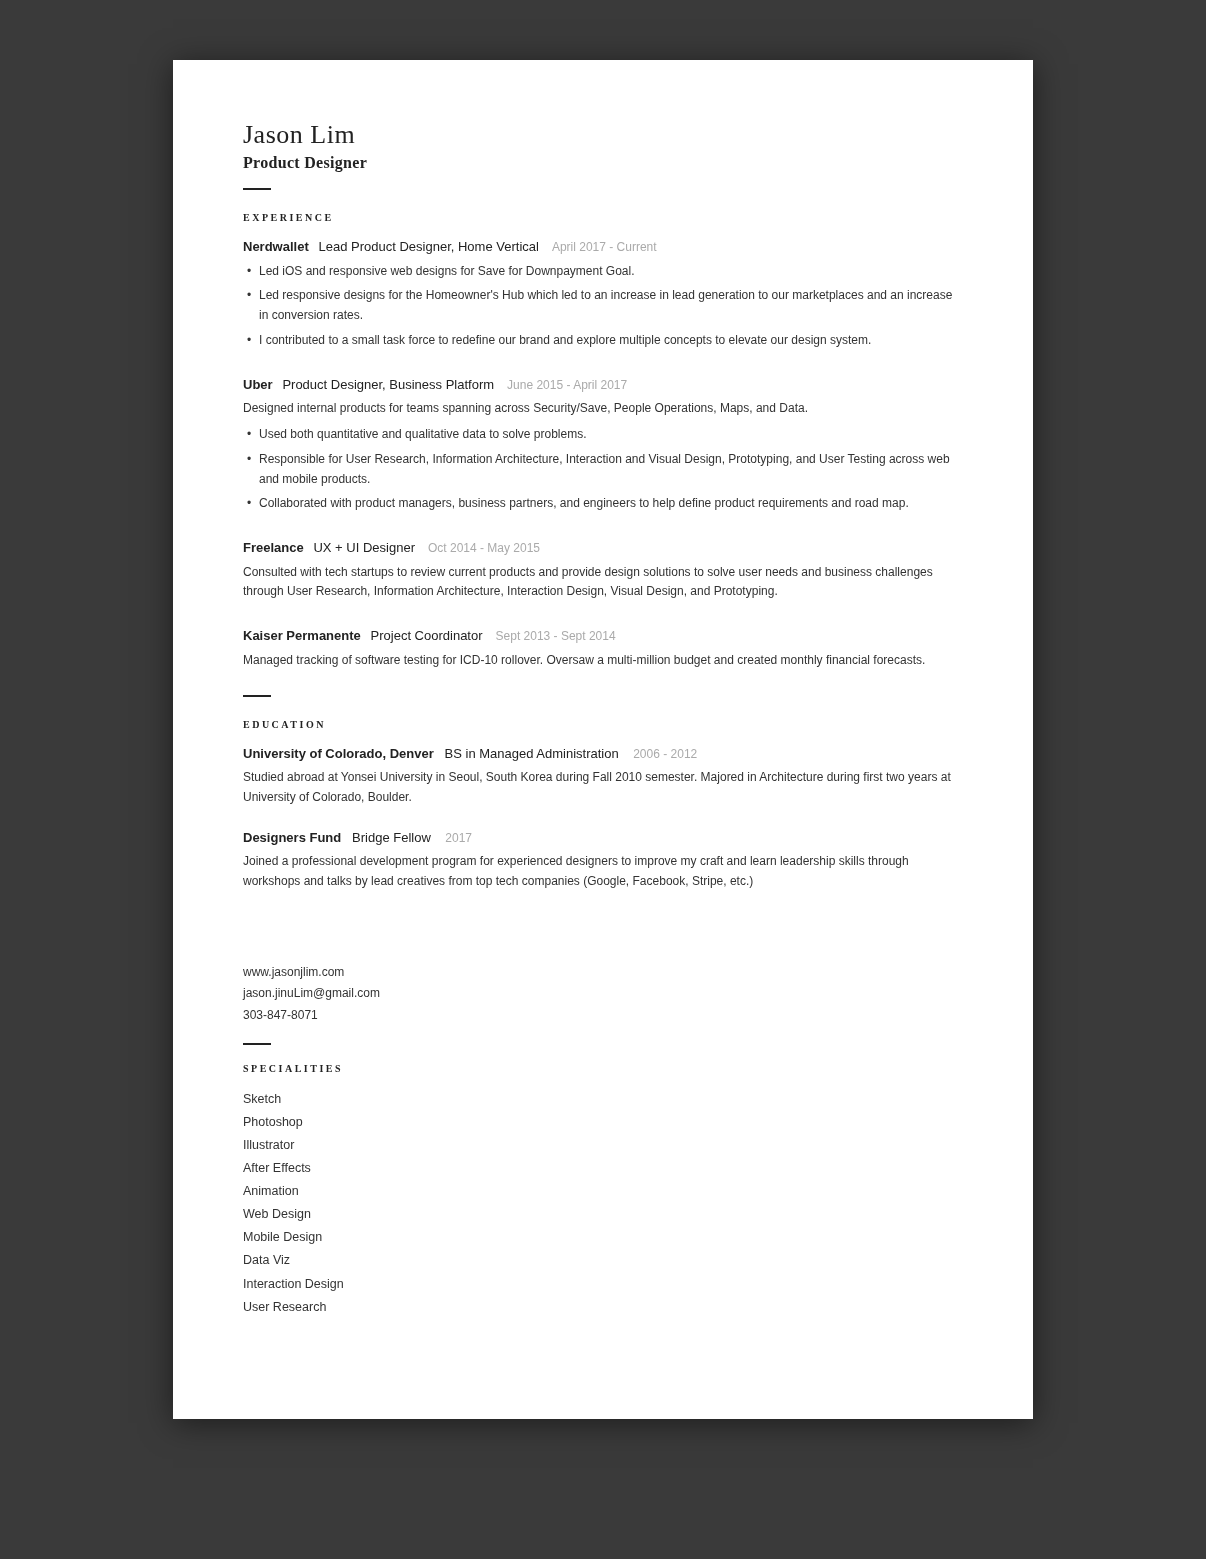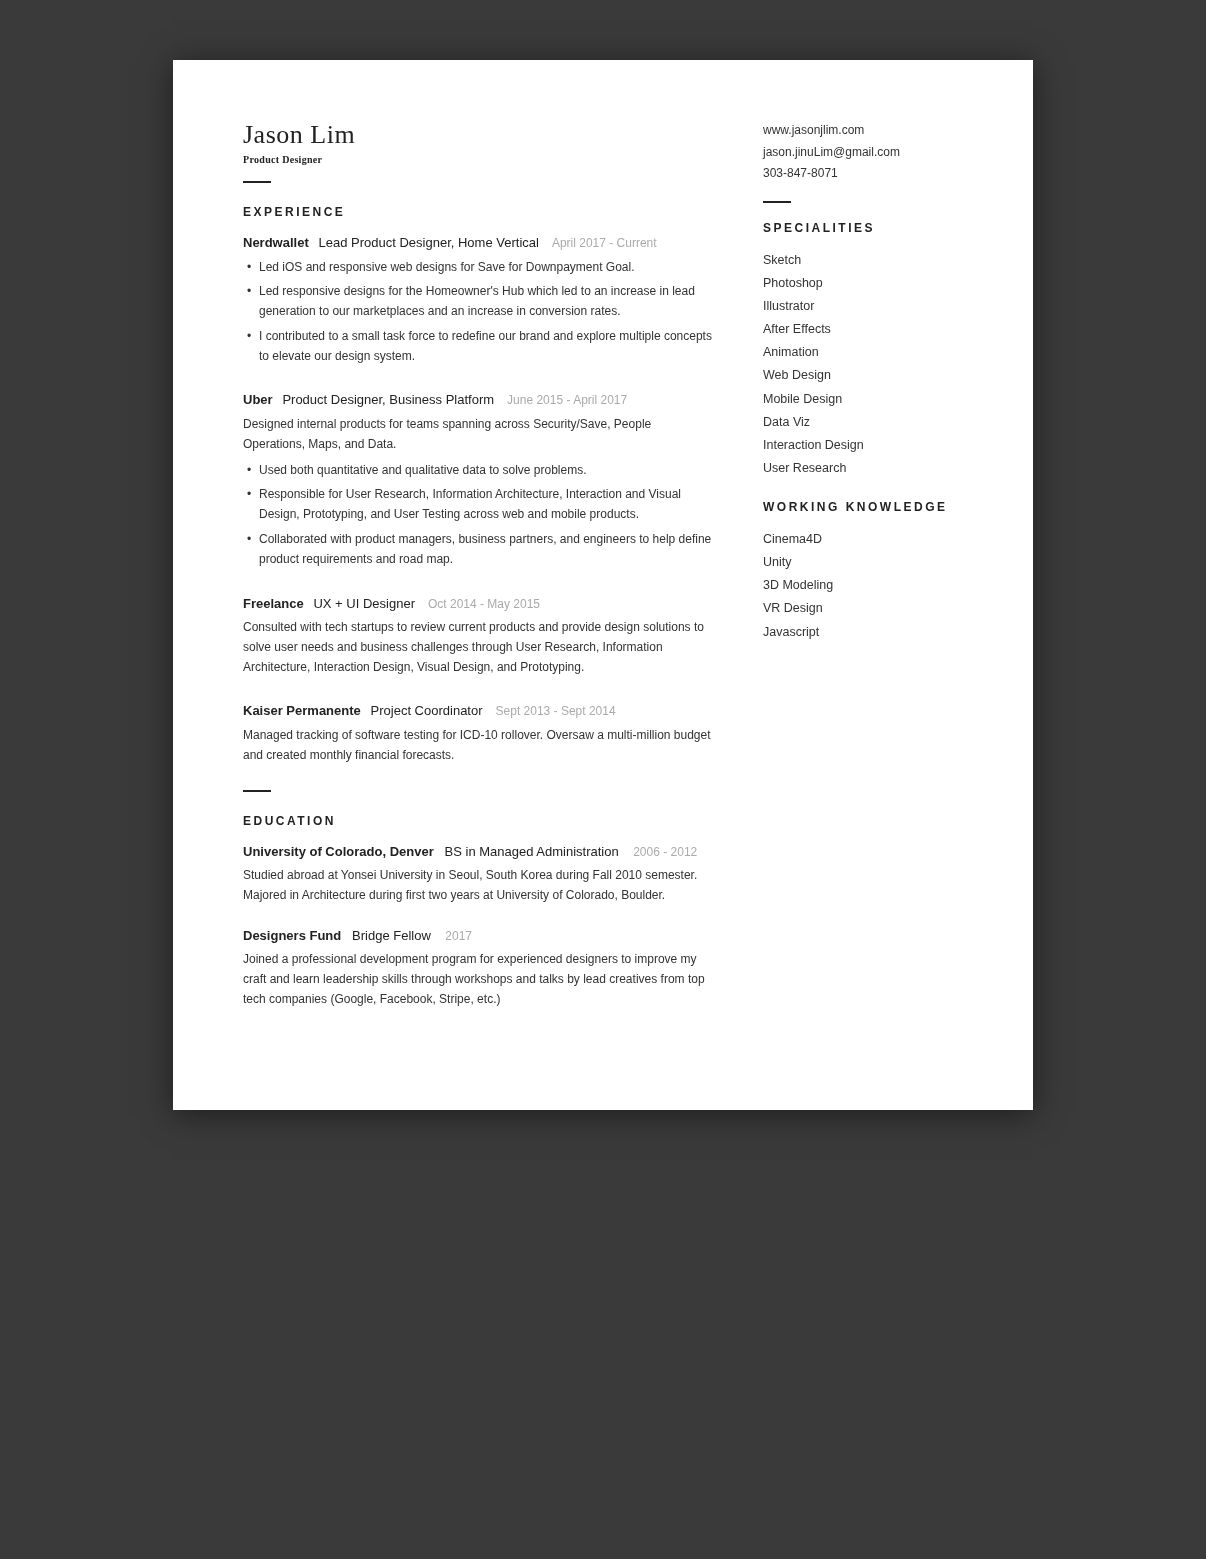--- a/index.html
+++ b/index.html
@@ -14,59 +14,60 @@
     }
     .resume-paper {
       background: #ffffff;
       width: 860px;
       padding: 60px 70px 80px 70px;
       box-shadow: 0 4px 30px rgba(0,0,0,0.5);
     }
     .resume-layout {
       display: flex;
       gap: 50px;
+      flex-direction: column;
     }
     .left-col {
       flex: 1;
       min-width: 0;
     }
     .right-col {
       width: 200px;
       flex-shrink: 0;
     }
     
     .name {
       font-size: 26px;
       font-weight: 400;
       color: #222;
       letter-spacing: 0.5px;
       font-family: Georgia, serif;
       margin-bottom: 4px;
     }
     .title {
-      font-size: 10px;
+      font-size: 16px;
       font-weight: 700;
       color: #222;
       letter-spacing: 0.3px;
     }
     .divider {
       width: 28px;
       height: 2px;
       background: #222;
       margin: 16px 0 22px 0;
     }
     
     .section-label {
-      font-size: 12px;
+      font-size: 10px;
       font-weight: 700;
       letter-spacing: 2.5px;
       text-transform: uppercase;
       color: #222;
       margin-bottom: 14px;
-      font-family: Liberation Sans, sans-serif;
+      font-family: Liberation Serif, serif;
     }
     
     .exp-entry {
       margin-bottom: 24px;
     }
     .exp-header {
       font-size: 13px;
       color: #222;
       margin-bottom: 5px;
       line-height: 1.5;
@@ -282,25 +283,17 @@
         <div class="skill-item">Illustrator</div>
         <div class="skill-item">After Effects</div>
         <div class="skill-item">Animation</div>
         <div class="skill-item">Web Design</div>
         <div class="skill-item">Mobile Design</div>
         <div class="skill-item">Data Viz</div>
         <div class="skill-item">Interaction Design</div>
         <div class="skill-item">User Research</div>
       </div>
 
-      <div>
-        <div class="section-label">WORKING  KNOWLEDGE</div>
-        <div class="skill-item">Cinema4D</div>
-        <div class="skill-item">Unity</div>
-        <div class="skill-item">3D Modeling</div>
-        <div class="skill-item">VR Design</div>
-        <div class="skill-item">Javascript</div>
-      </div>
 
     </div>
 
   </div>
 </div>
 
 </body></html>

